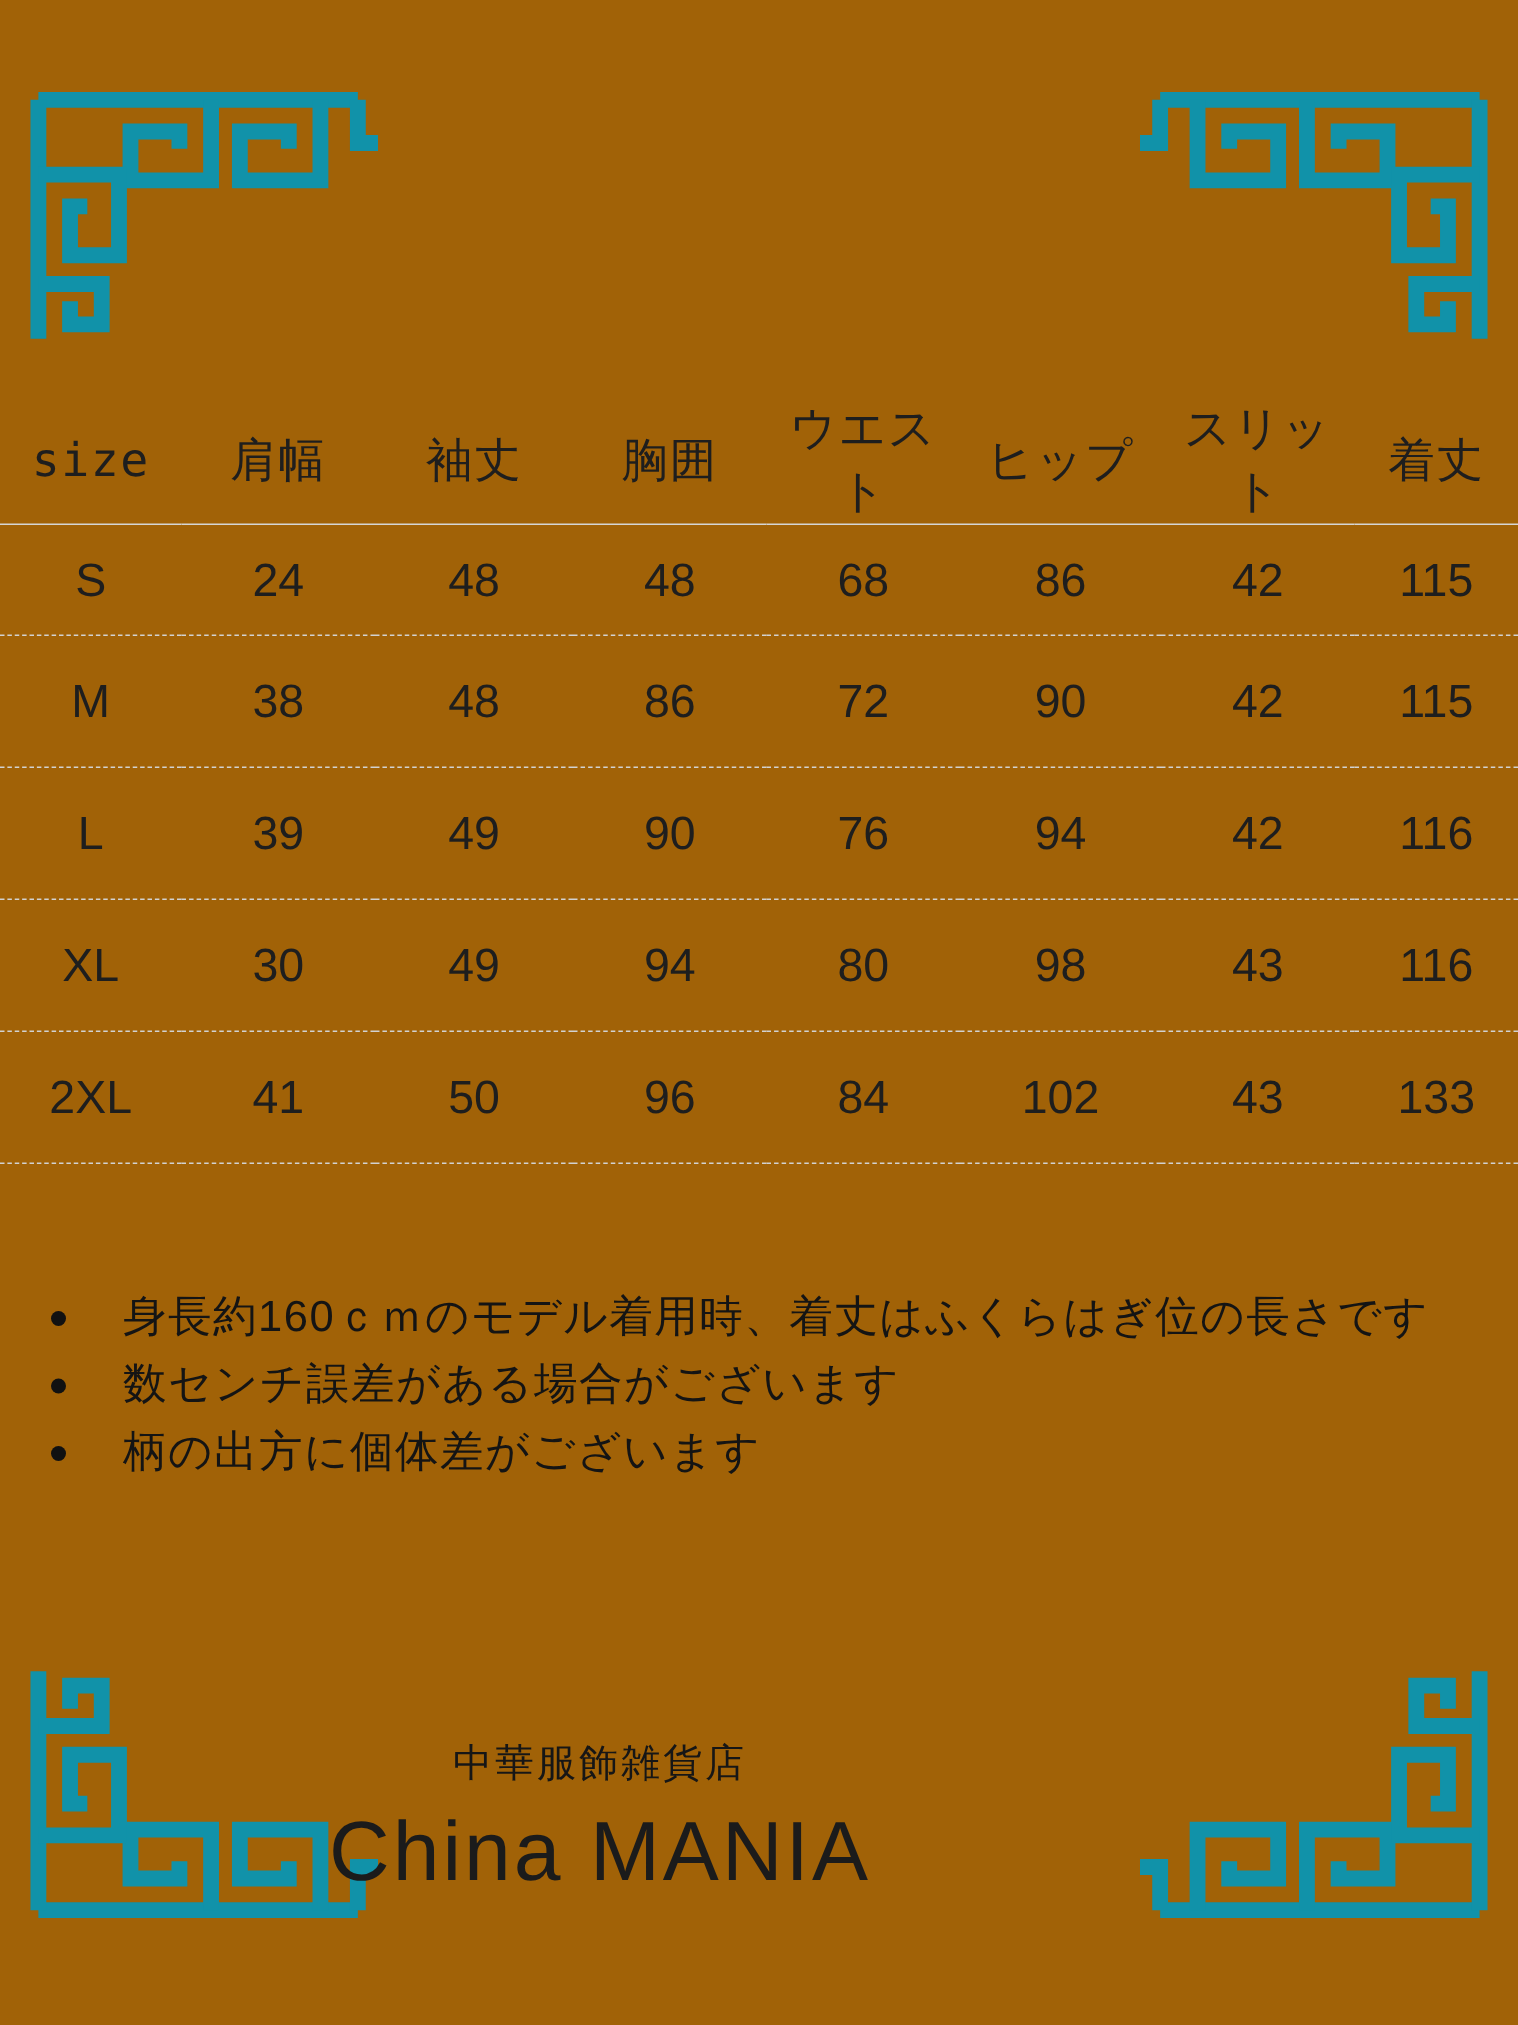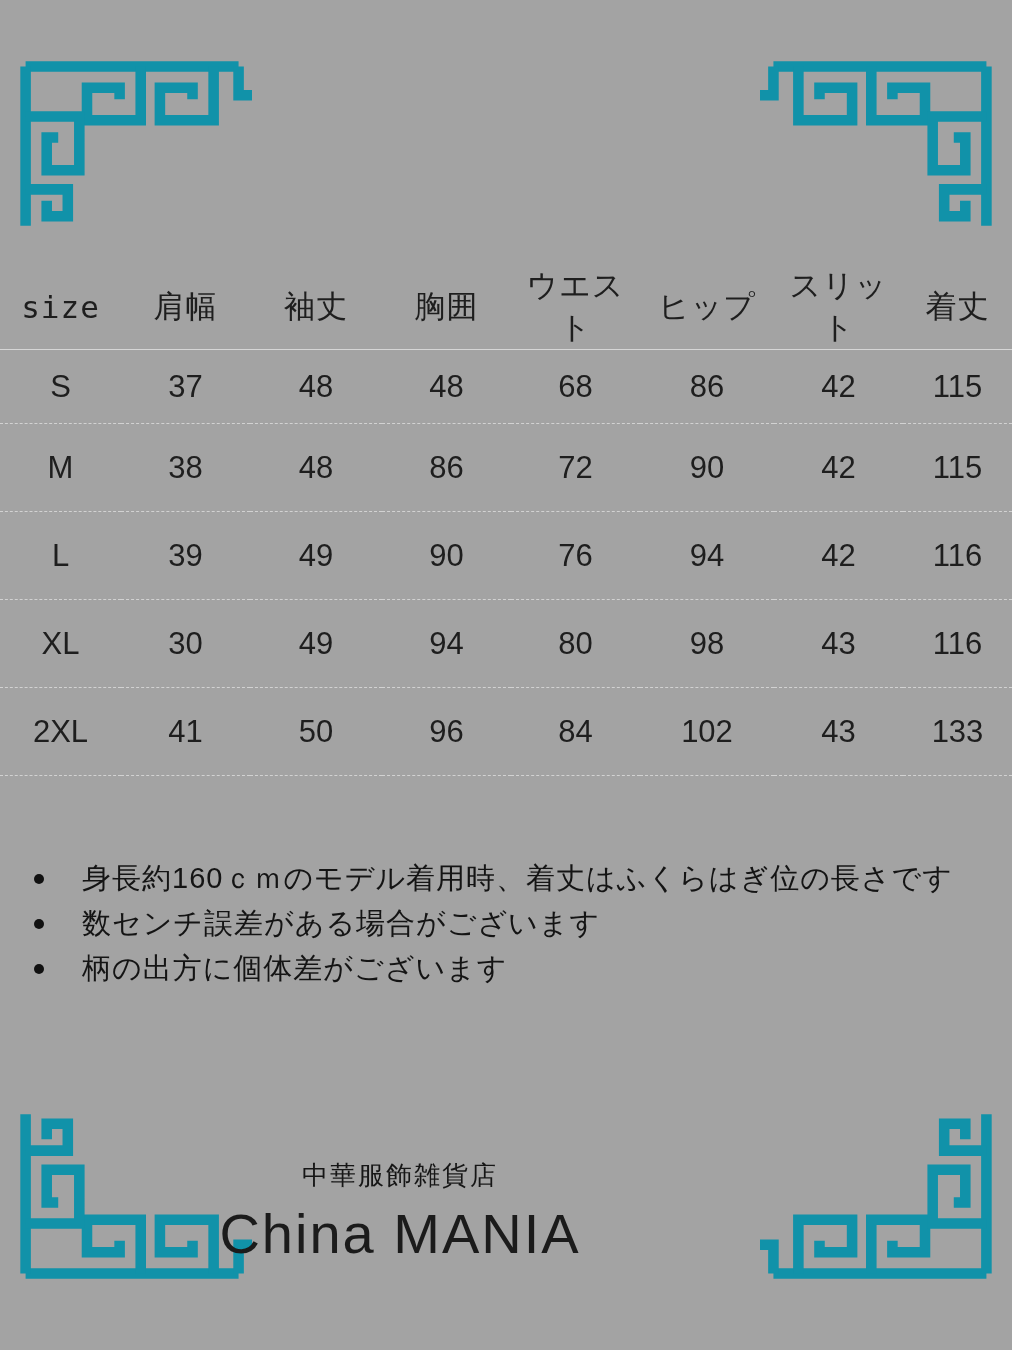--- a/index.html
+++ b/index.html
@@ -4,21 +4,21 @@
 <style>
   :root{
     --accent:#1192A9;
     --text:#1e1e1e;
     --divider:#d2d2d2;
   }
   html,body{margin:0;padding:0;background:#fff;}
   .page{
     position:relative;
     width:1012px;height:1350px;
-    background:#a3a3a3;
+    background:#a16207;
     overflow:hidden;
     font-family:"Liberation Sans", sans-serif;
     color:var(--text);
   }
   
   .ornament{position:absolute;width:236px;height:198px;}
   .ornament path{fill:none;stroke:var(--accent);stroke-width:11;stroke-linecap:butt;stroke-linejoin:miter;}
   .orn-tl{left:16px;top:28px;}
   .orn-tr{right:16px;top:28px;transform:scaleX(-1);}
   .orn-bl{left:16px;bottom:38px;transform:scaleY(-1);}
@@ -126,21 +126,21 @@
         <th>胸囲</th>
         <th>ウエスト</th>
         <th>ヒップ</th>
         <th>スリット</th>
         <th>着丈</th>
       </tr>
     </thead>
     <tbody>
       <tr>
         <td>S</td>
-        <td>37</td>
+        <td>24</td>
         <td>48</td>
         <td>48</td>
         <td>68</td>
         <td>86</td>
         <td>42</td>
         <td>115</td>
       </tr>
       <tr>
         <td>M</td>
         <td>38</td>

